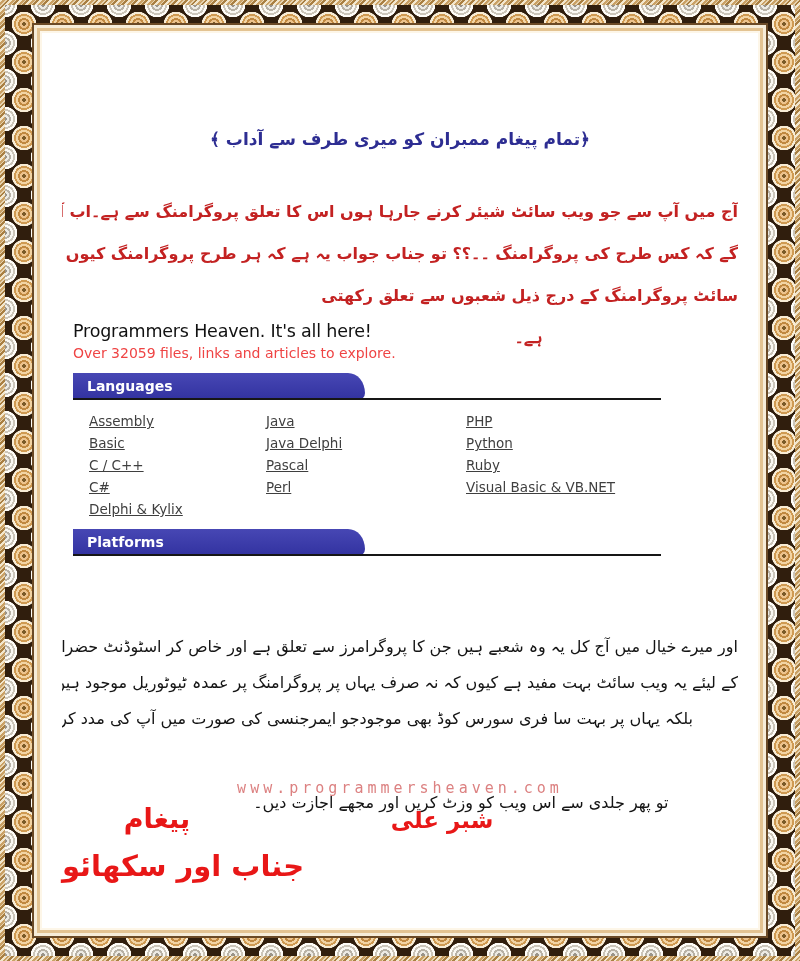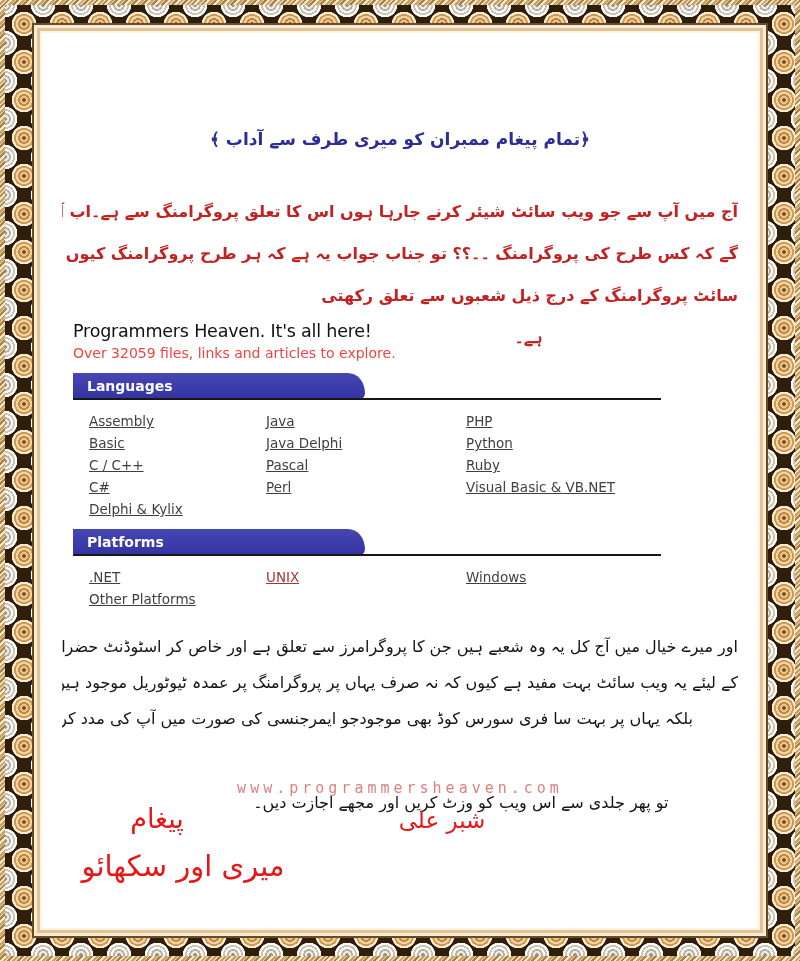--- a/index.html
+++ b/index.html
@@ -52,21 +52,21 @@
   .col{position:absolute;top:0;}
   .col1{left:16px;}
   .col2{left:193px;}
   .col3{left:393px;}
   .lnk{display:block;height:22px;line-height:22px;font-size:13.5px;color:#3f3f3f;
        text-decoration:underline;cursor:pointer;white-space:nowrap;}
   .lnk-red{color:#a33535;}
   
   .url{top:746px;left:0;right:0;text-align:center;color:#dc8181;
        font-family:"DejaVu Sans Mono",monospace;font-size:15px;letter-spacing:4px;}
-  .sig{color:#e81717;font-weight:normal;direction:rtl;text-align:center;}
+  .sig{color:#e81717;font-weight:bold;direction:rtl;text-align:center;}
   .sig-brand{top:770px;left:60px;width:110px;font-size:27px;}
   .sig-name{top:774px;left:330px;width:140px;font-size:23px;}
   .sig-slogan{top:816px;left:10px;width:262px;font-size:29px;}
 </style>
 </head>
 <body>
 
 <div class="frame"></div>
 
 <div class="panel">
@@ -103,38 +103,26 @@
       <span class="lnk">PHP</span>
       <span class="lnk">Python</span>
       <span class="lnk">Ruby</span>
       <span class="lnk">Visual Basic &amp; VB.NET</span>
     </div>
   </div>
 
   <div class="abs banner banner-plats">Platforms</div>
   <div class="abs rule rule-plats"></div>
 
-  <div class="abs grid grid-plats">
-    <div class="col col1">
-      <span class="lnk">.NET</span>
-      <span class="lnk">Other Platforms</span>
-    </div>
-    <div class="col col2">
-      <span class="lnk lnk-red">UNIX</span>
-    </div>
-    <div class="col col3">
-      <span class="lnk">Windows</span>
-    </div>
-  </div>
 
   <div class="abs urdu para para-black" lang="ur">
     <div class="jline">اور میرے خیال میں آج کل یہ وہ شعبے ہیں جن کا پروگرامرز سے تعلق ہے اور خاص کر اسٹوڈنٹ حضرات</div>
     <div class="jline">کے لیئے یہ ویب سائٹ بہت مفید ہے کیوں کہ نہ صرف یہاں پر پروگرامنگ پر عمدہ ٹیوٹوریل موجود ہیں</div>
     <div class="jline blk-l3">بلکہ یہاں پر بہت سا فری سورس کوڈ بھی موجودجو ایمرجنسی کی صورت میں آپ کی مدد کرسکتا ہے۔</div>
     <div class="blk-l4">تو پھر جلدی سے اس ویب کو وزٹ کریں اور مجھے اجازت دیں۔</div>
   </div>
 
   <div class="abs url">www.programmersheaven.com</div>
   <div class="abs sig sig-brand" lang="ur">پیغام</div>
   <div class="abs sig sig-name" lang="ur">شبر علی</div>
-  <div class="abs sig sig-slogan" lang="ur">میری اور سکھائو</div>
+  <div class="abs sig sig-slogan" lang="ur">جناب اور سکھائو</div>
 
 </div>
 
 </body></html>

